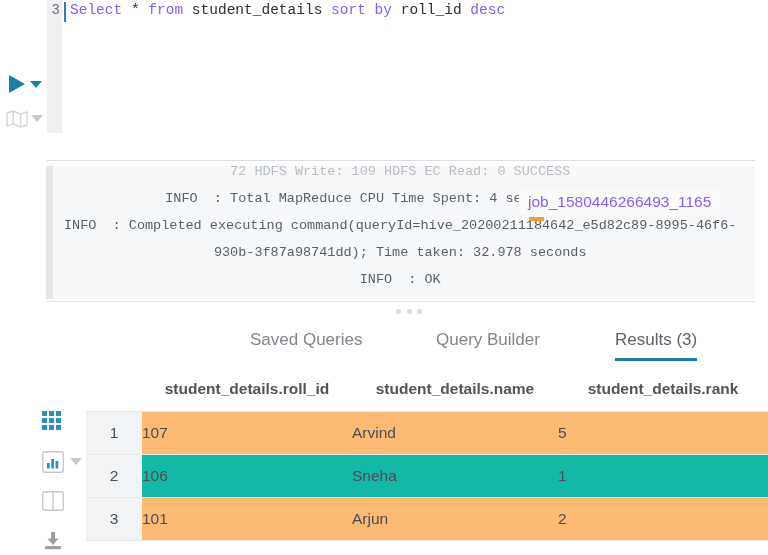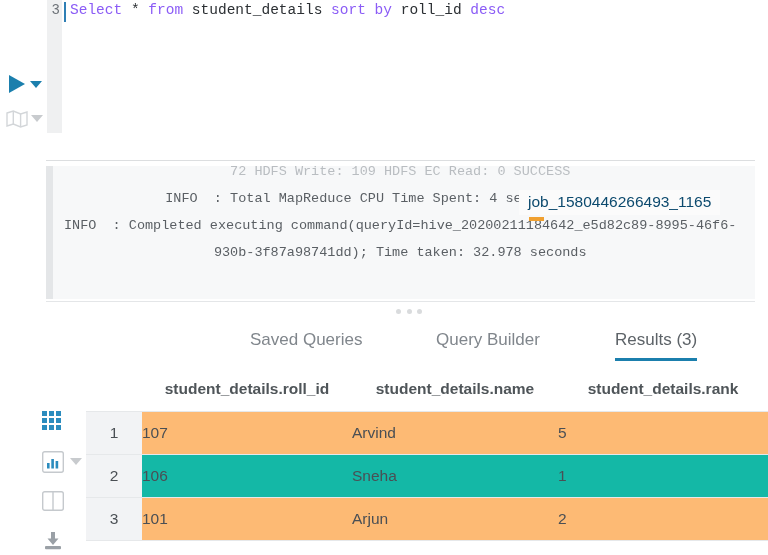--- a/index.html
+++ b/index.html
@@ -117,21 +117,21 @@
   }
   .log-line-faded { color: #b9bdc1; }
 
   .job-tooltip {
     position: absolute;
     left: 519px; top: 190px;
     padding: 3px 9px 4px 9px;
     background: #fbfbfb;
     font-family: "Liberation Sans", sans-serif;
     font-size: 15.5px;
-    color: #0c4a6e;
+    color: #8b5cf6;
     white-space: nowrap;
     cursor: pointer;
   }
   .job-underline {
     position: absolute;
     left: 529px; top: 217px;
     width: 15px; height: 4px;
     background: #f0a030;
   }
 
@@ -283,21 +283,21 @@
     </svg>
   </div>
   <div class="map-caret">
     <div class="caret-tri" style="border-top:7px solid #c8cbce;"></div>
   </div>
 </div>
 
 <div class="log-divider"></div>
 <div class="log-panel">
   <div class="log-leftbar"></div>
-  <div class="log-text"><div class="log-line-faded">72 HDFS Write: 109 HDFS EC Read: 0 SUCCESS</div><div>INFO  : Total MapReduce CPU Time Spent: 4 seconds 170 msec</div><div>INFO  : Completed executing command(queryId=hive_20200211184642_e5d82c89-8995-46f6-</div><div>930b-3f87a98741dd); Time taken: 32.978 seconds</div></div>
+  <div class="log-text"><div class="log-line-faded">72 HDFS Write: 109 HDFS EC Read: 0 SUCCESS</div><div>INFO  : Total MapReduce CPU Time Spent: 4 seconds 170 msec</div><div>INFO  : Completed executing command(queryId=hive_20200211184642_e5d82c89-8995-46f6-</div><div>930b-3f87a98741dd); Time taken: 32.978 seconds</div><div>INFO  : OK</div></div>
 </div>
 <div class="job-tooltip">job_1580446266493_1165</div>
 <div class="job-underline"></div>
 
 <div class="panel-divider"></div>
 <div class="resize-dots">
   <i></i>
   <i></i>
   <i></i>
 </div>

